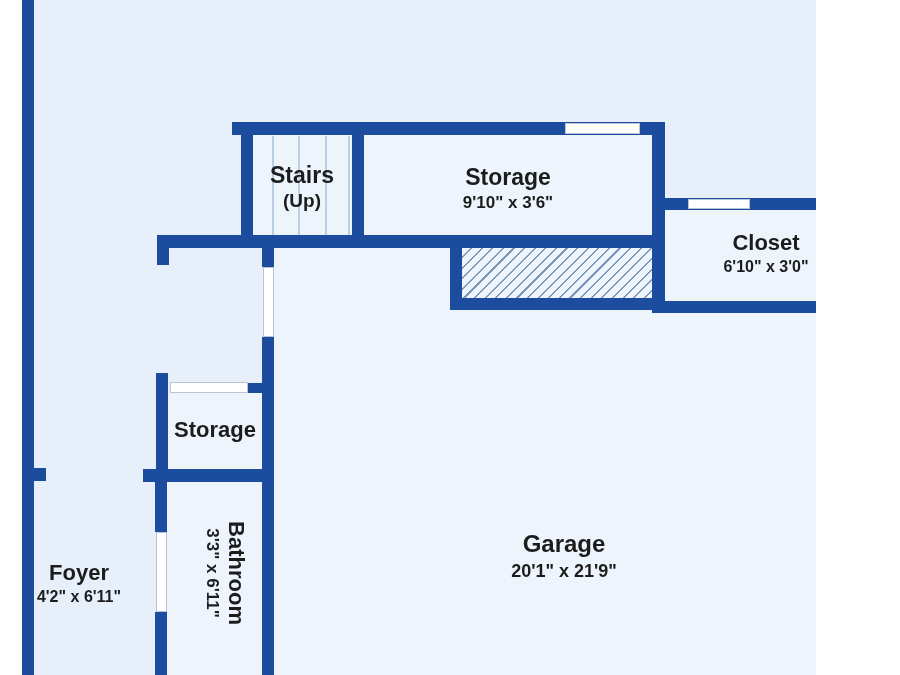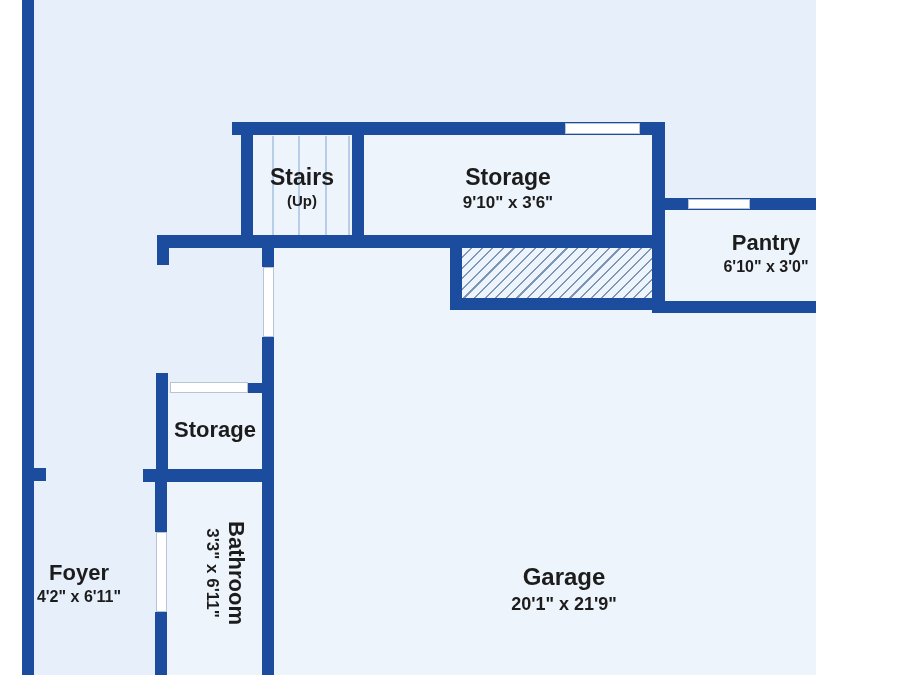--- a/index.html
+++ b/index.html
@@ -71,45 +71,45 @@
   <div class="wall" style="left:866px;top:0;width:12px;height:675px;"></div>
 
   <div class="opening" style="left:565px;top:123px;width:75px;height:11px;"></div>
   <div class="opening" style="left:688px;top:199px;width:62px;height:10px;"></div>
   <div class="opening" style="left:170px;top:382px;width:78px;height:11px;"></div>
   <div class="opening" style="left:263px;top:267px;width:11px;height:70px;"></div>
   <div class="opening" style="left:156px;top:532px;width:11px;height:80px;"></div>
 
   <div class="label" style="left:302px;top:187px;">
     <span class="name" style="font-size:23px;">Stairs</span>
-    <span class="name" style="font-size:15px;">(Up)</span>
+    <span class="name" style="font-size:19px;">(Up)</span>
   </div>
 
   <div class="label" style="left:508px;top:189px;">
     <span class="name" style="font-size:23px;">Storage</span>
     <span class="dims">9'10" x 3'6"</span>
   </div>
 
   <div class="label" style="left:766px;top:254px;">
-    <span class="name">Pantry</span>
+    <span class="name">Closet</span>
     <span class="dims" style="font-size:16px;">6'10" x 3'0"</span>
   </div>
 
   <div class="label" style="left:215px;top:430px;">
     <span class="name">Storage</span>
   </div>
 
   <div class="label rot90" style="left:224px;top:573px;">
     <span class="name">Bathroom</span>
     <span class="dims">3'3" x 6'11"</span>
   </div>
 
   <div class="label" style="left:79px;top:584px;">
     <span class="name">Foyer</span>
     <span class="dims" style="font-size:16px;">4'2" x 6'11"</span>
   </div>
 
-  <div class="label" style="left:564px;top:590px;">
+  <div class="label" style="left:564px;top:557px;">
     <span class="name" style="font-size:24px;">Garage</span>
     <span class="dims" style="font-size:18px;">20'1" x 21'9"</span>
   </div>
 
 </div>
 
 </body></html>

